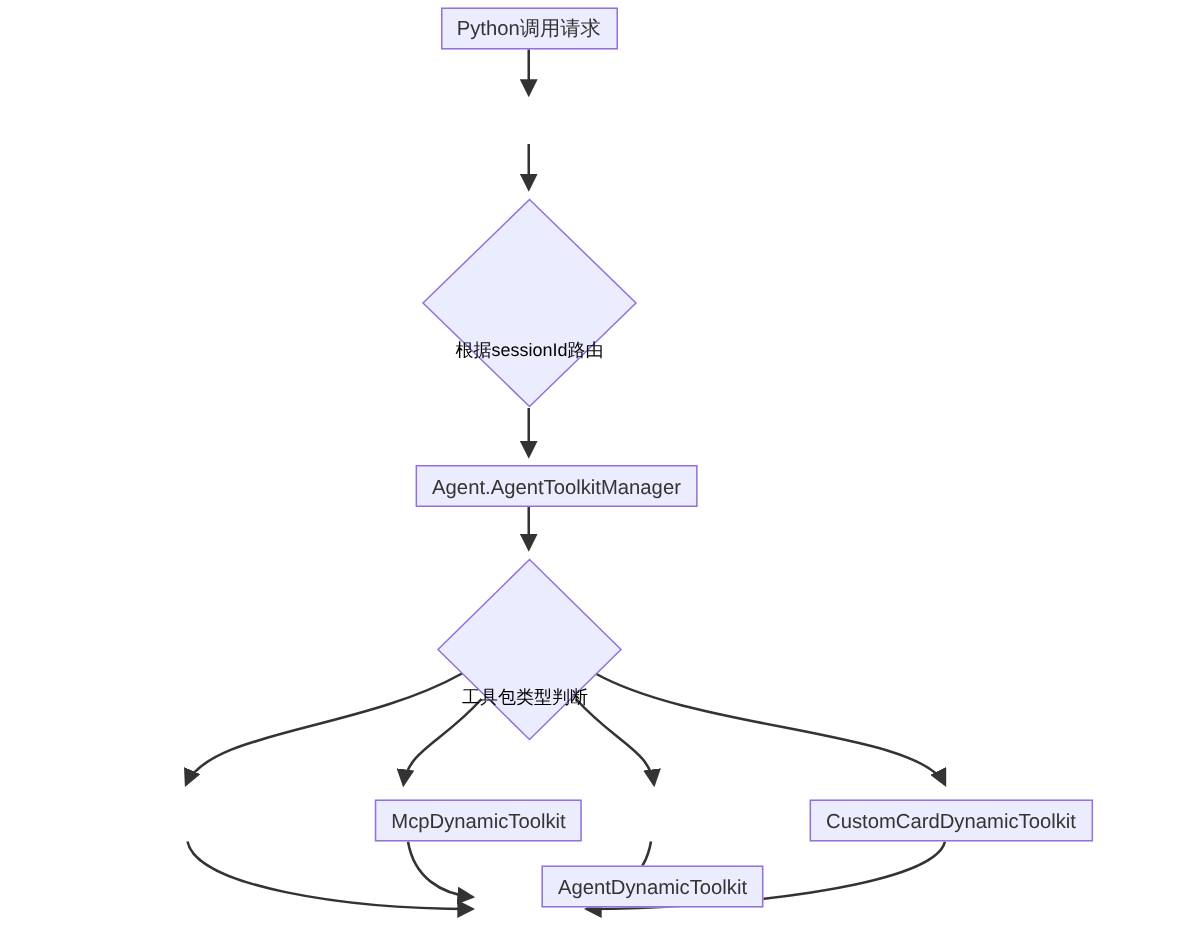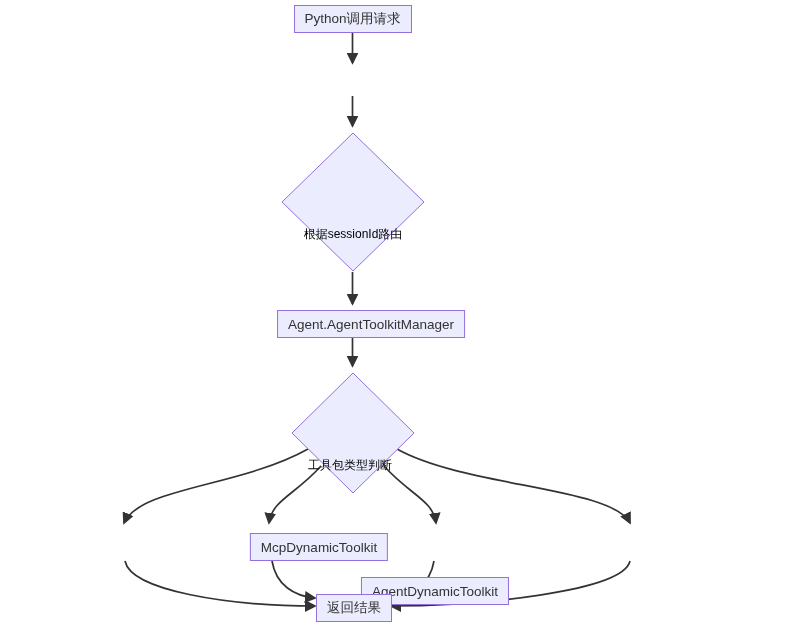--- a/index.html
+++ b/index.html
@@ -95,16 +95,16 @@
 
   <div class="node" style="left:371px; top:310px;">Agent.AgentToolkitManager</div>
 
   <div class="diamond-label" style="left:350px; top:434px;">工具包类型判断</div>
 
 
   <div class="node" style="left:286px; top:533px;margin-left:33px;">McpDynamicToolkit</div>
 
   <div class="node" style="left:435px; top:533px;margin-top:44px;">AgentDynamicToolkit</div>
 
+  <div class="node" style="left:634px; top:533px;">CustomCardDynamicToolkit</div>
 
-  <div class="node" style="left:354px; top:594px;">返回结果</div>
 
 </div>
 
 </body></html>

